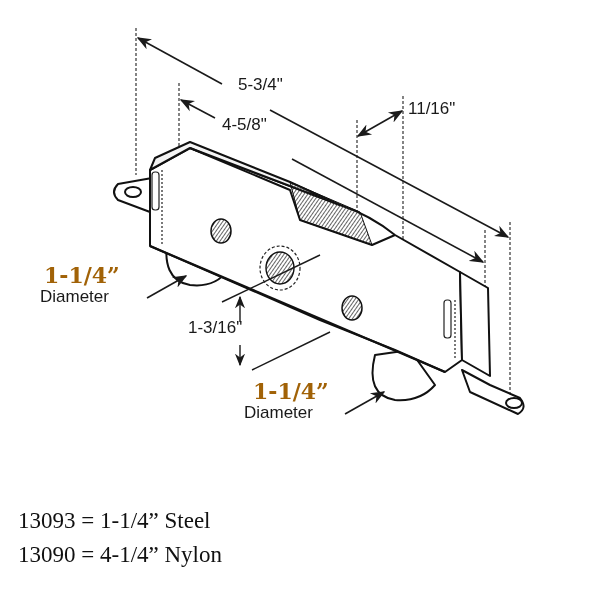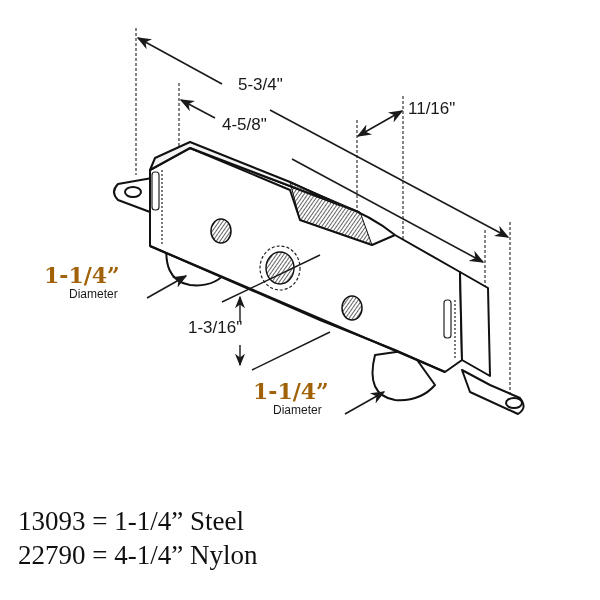--- a/index.html
+++ b/index.html
@@ -1,22 +1,22 @@
 <!DOCTYPE html>
 <html><head>
 <meta charset="utf-8">
 <style>
   html, body { margin: 0; padding: 0; background: #ffffff; }
   body { width: 600px; height: 600px; position: relative; overflow: hidden; }
   #diagram { position: absolute; left: 0; top: 0; width: 600px; height: 600px; }
   .dim-label { position: absolute; font-family: "Liberation Sans", sans-serif; color: #1a1a1a; white-space: nowrap; }
   .dim { font-size: 17px; }
   .bold-size { font-family: "DejaVu Serif", serif; font-weight: bold; font-size: 22px; color: #a16207; }
-  .diam { font-size: 12px; margin-left: 29px; }
-  .parts { position: absolute; left: 18px; top: 504px; font-family: "Liberation Serif", serif; font-size: 27px; color: #111; line-height: 34px; }
+  .diam { font-size: 17px; }
+  .parts { position: absolute; left: 18px; top: 504px; font-family: "Liberation Serif", serif; font-size: 23px; color: #111; line-height: 34px; }
   .parts div { white-space: nowrap; }
 </style>
 </head>
 <body>
 
 <svg id="diagram" viewBox="0 0 600 600" xmlns="http://www.w3.org/2000/svg">
   <defs>
     <pattern id="hatch" width="3" height="3" patternUnits="userSpaceOnUse" patternTransform="rotate(35)">
       <line x1="0" y1="0" x2="0" y2="3" stroke="#222" stroke-width="1.4"></line>
     </pattern>
@@ -106,17 +106,17 @@
 <div class="dim-label bold-size" style="left:253px;top:378px;">1-1/4”</div>
 <div class="dim-label diam" style="left:244px;top:403px;">Diameter</div>
 
 <div class="parts">
   <div>
     <span>13093</span>
     <span>=</span>
     <span>1-1/4” Steel</span>
   </div>
   <div>
-    <span>22790</span>
+    <span>13090</span>
     <span>=</span>
     <span>4-1/4” Nylon</span>
   </div>
 </div>
 
 </body></html>

